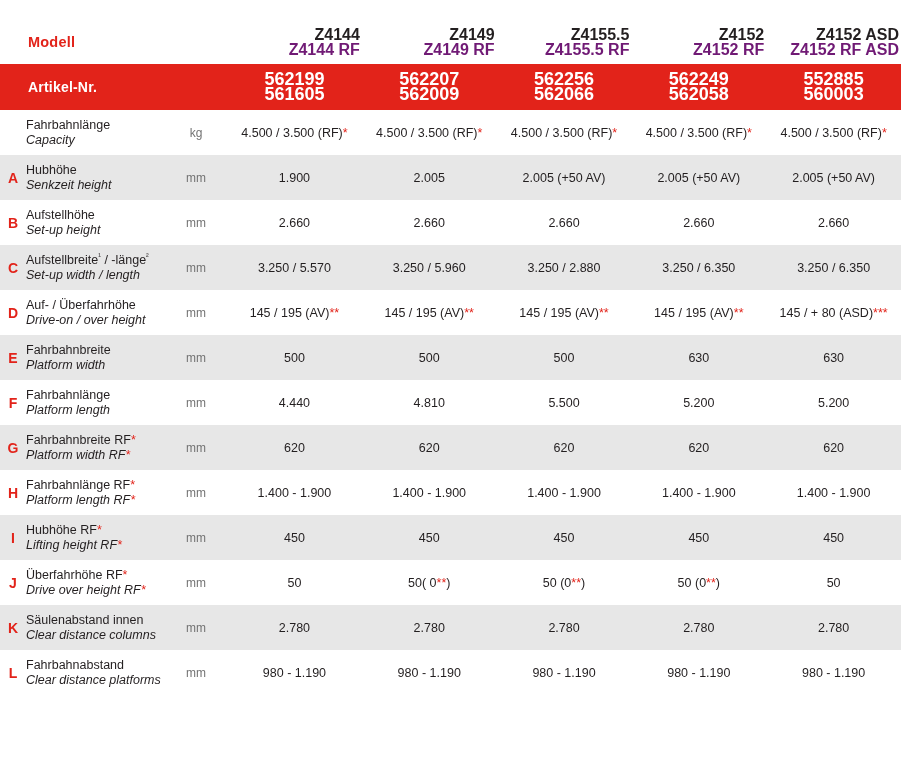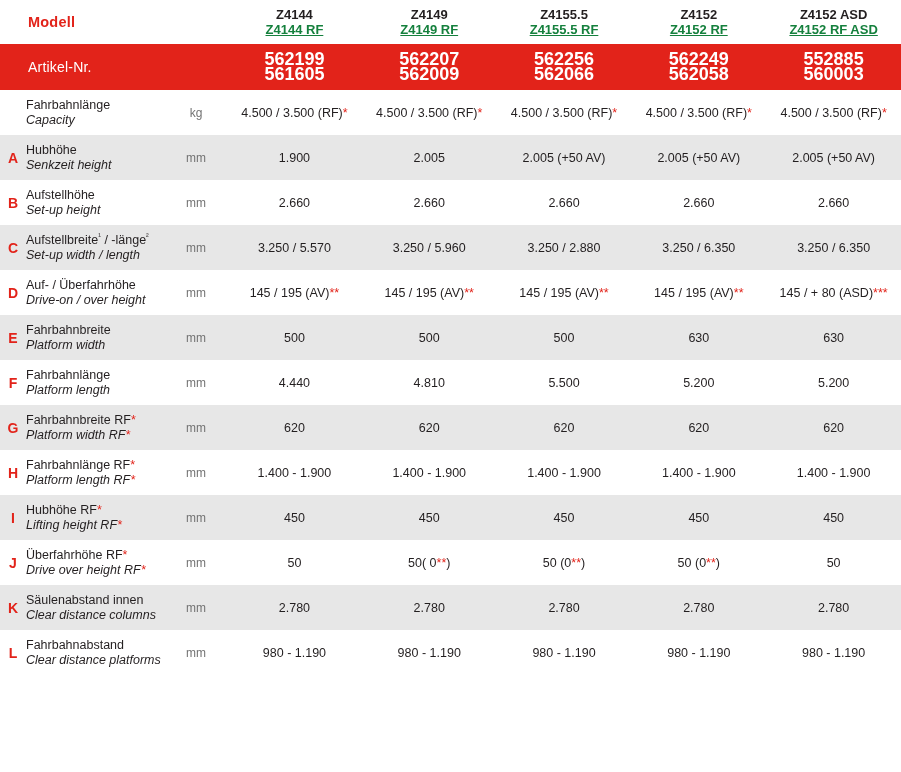--- a/index.html
+++ b/index.html
@@ -11,20 +11,21 @@
     width: 901px;
     height: 772px;
     font-family: "Liberation Sans", sans-serif;
     color: #231f20;
     overflow: hidden;
   }
   table.spec {
     width: 901px;
     border-collapse: collapse;
     table-layout: fixed;
+    margin-top: 20px;
   }
   col.c-letter { width: 26px; }
   col.c-label  { width: 139px; }
   col.c-unit   { width: 62px; }
   col.c-model  { width: 134.8px; }
 
   table.spec td {
     padding: 0;
     vertical-align: middle;
     border: none;
@@ -36,40 +37,39 @@
     height: 44px;
   }
   tr.head-model td.modell-label {
     color: #e2231a;
     font-weight: bold;
     font-size: 14.5px;
     padding-left: 28px;
     letter-spacing: 0.2px;
   }
   tr.head-model td.model-col {
-    text-align: center;
+    text-align: right;
     color: #231f20;
     font-weight: bold;
-    font-size: 13px;
+    font-size: 16px;
     line-height: 15px;
     padding: 2px 2px;
   }
   tr.head-model td.model-col .sub {
     font-weight: bold;
-    color: #15803d;
-    text-decoration: underline;
+    color: #701a75;
   }
 
   tr.head-art td {
     background: #e2231a;
     color: #ffffff;
     height: 46px;
   }
   tr.head-art td.art-label {
-    font-weight: normal;
+    font-weight: bold;
     font-size: 14px;
     padding-left: 28px;
     letter-spacing: 0.2px;
   }
   tr.head-art td.art-col {
     text-align: center;
     font-weight: bold;
     font-size: 18px;
     line-height: 15.5px;
   }

